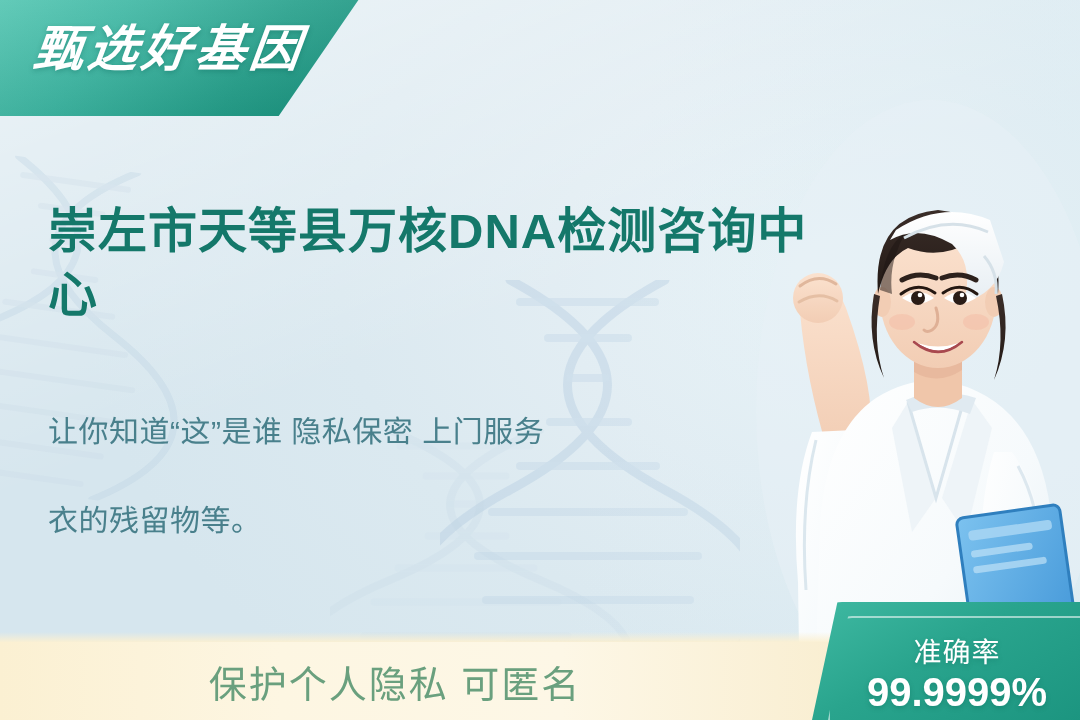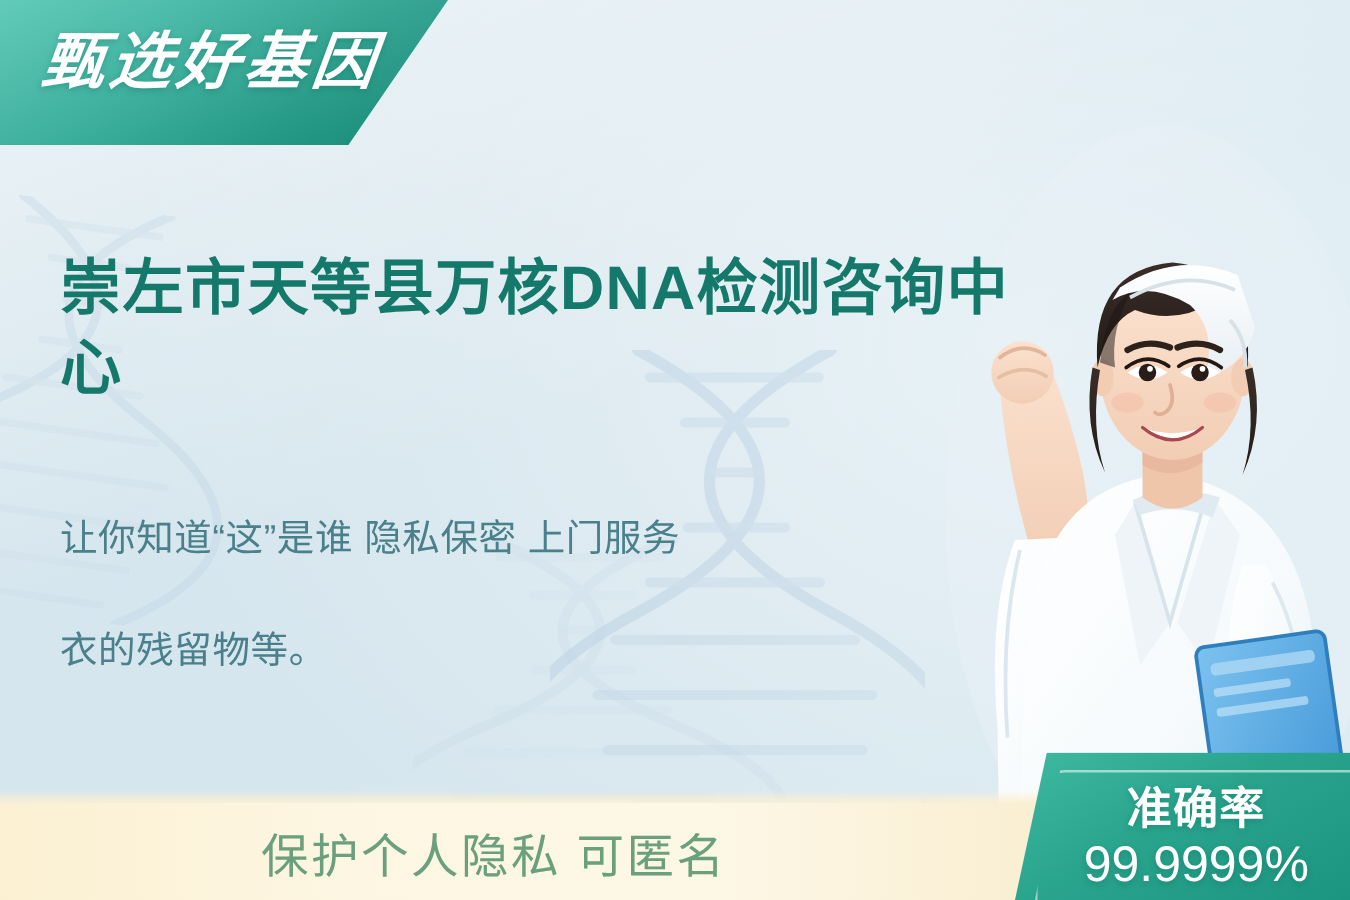--- a/index.html
+++ b/index.html
@@ -108,22 +108,22 @@
     border-top-left-radius:24px;
     -webkit-clip-path:polygon(8% 0, 100% 0, 100% 100%, 0 100%);
     clip-path:polygon(8% 0, 100% 0, 100% 100%, 0 100%);
     pointer-events:none;
   }
   .badge-text{
     position:absolute;right:8px;bottom:4px;width:230px;
     text-align:center;color:#ffffff;
     text-shadow:0 2px 5px rgba(0,85,72,.28);
   }
-  .badge-label{display:block;font-size:36px;font-weight:700;line-height:1.18;letter-spacing:1px;}
-  .badge-value{display:block;font-size:40px;font-weight:400;line-height:1.18;letter-spacing:0px;}
+  .badge-label{display:block;font-size:28px;font-weight:400;line-height:1.18;letter-spacing:1px;}
+  .badge-value{display:block;font-size:40px;font-weight:700;line-height:1.18;letter-spacing:0px;}
 </style>
 </head>
 <body>
 
 <div class="stage">
 
   <div class="wash-a"></div>
 
   <div class="dna left">
     <svg viewBox="0 0 260 330" width="260" height="330" aria-hidden="true">

